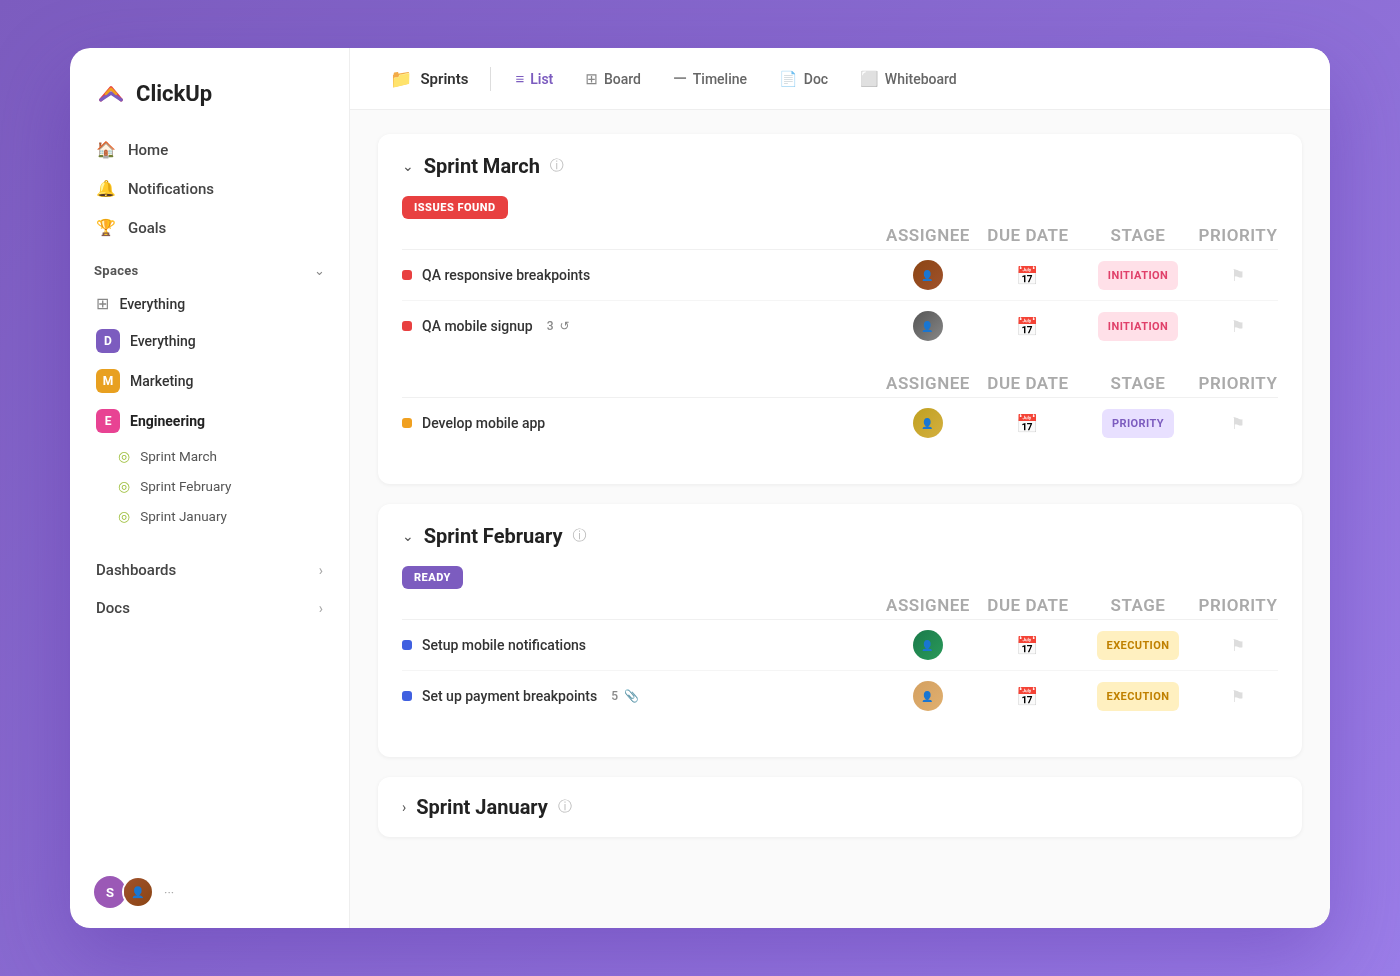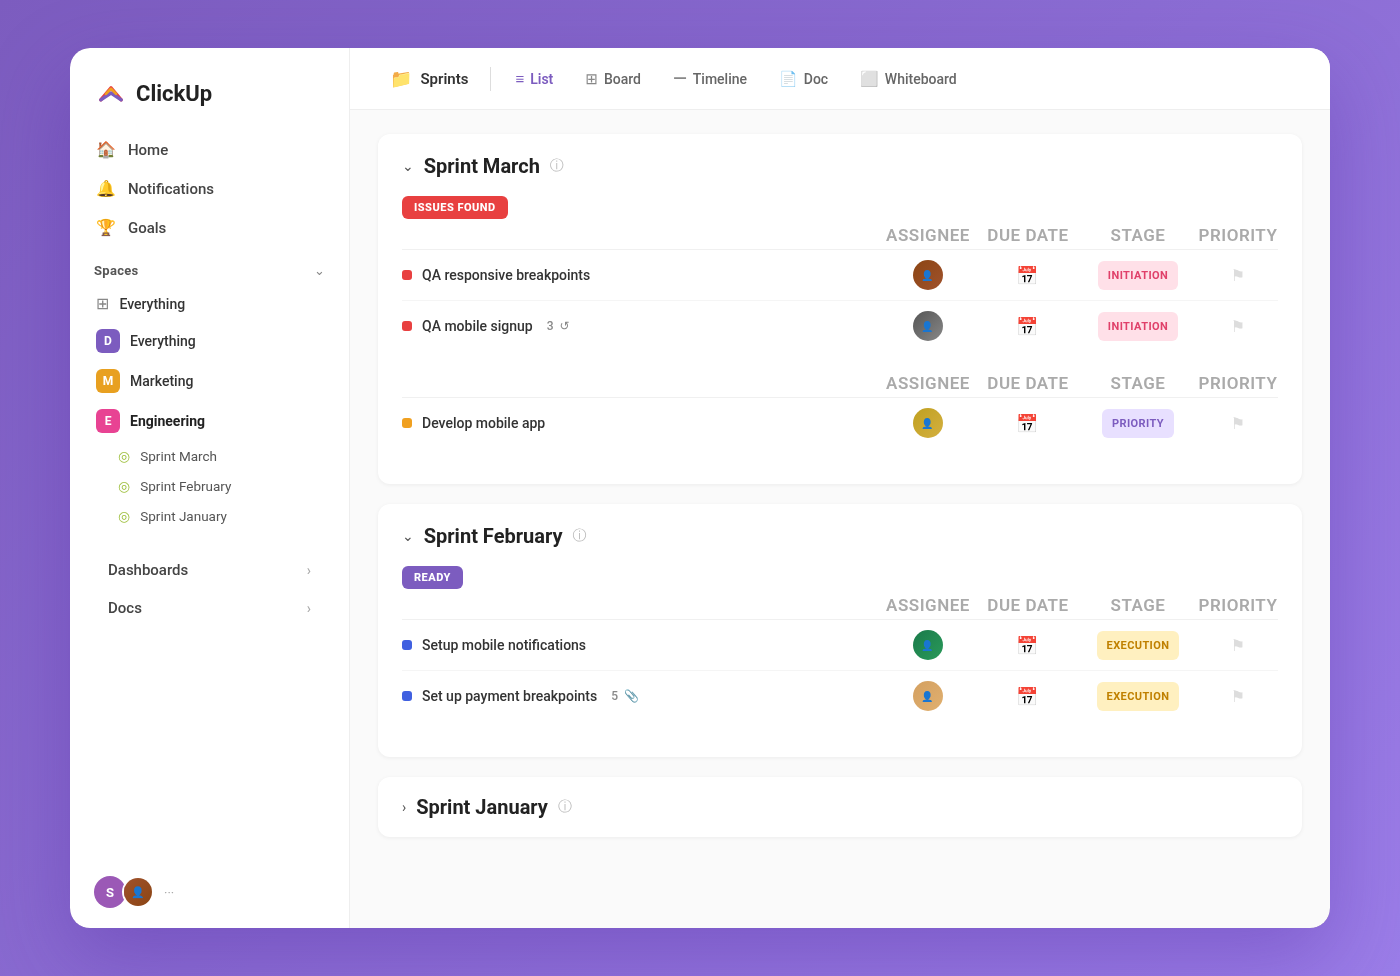--- a/index.html
+++ b/index.html
@@ -129,21 +129,21 @@
       gap: 10px;
       padding: 7px 14px 7px 36px;
       border-radius: 8px;
       cursor: pointer;
       color: #555;
       font-size: 13.5px;
     }
     .sprint-icon { color: #a0c040; font-size: 14px; }
 
     .sidebar-bottom-section {
-      padding: 4px 24px;
+      padding: 4px 12px;
     }
     .bottom-nav-item {
       display: flex;
       align-items: center;
       justify-content: space-between;
       padding: 10px 14px;
       border-radius: 8px;
       cursor: pointer;
       color: #444;
       font-size: 15px;

